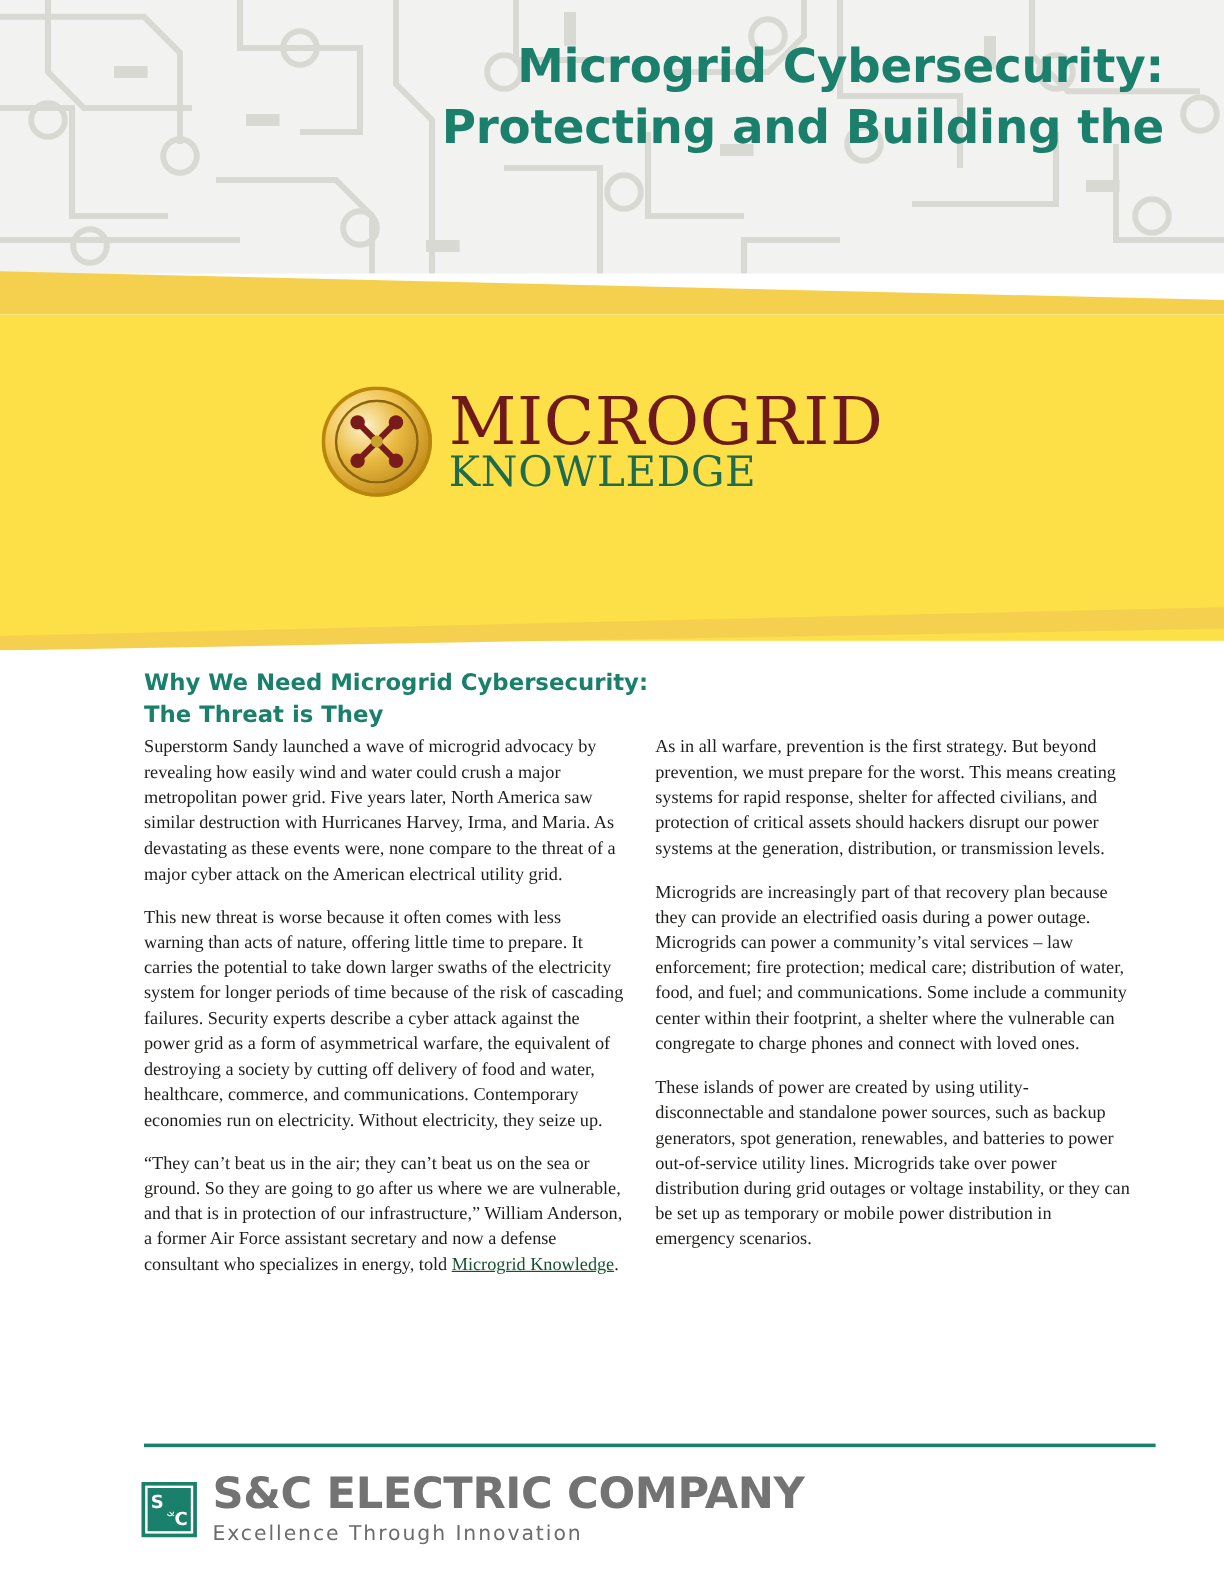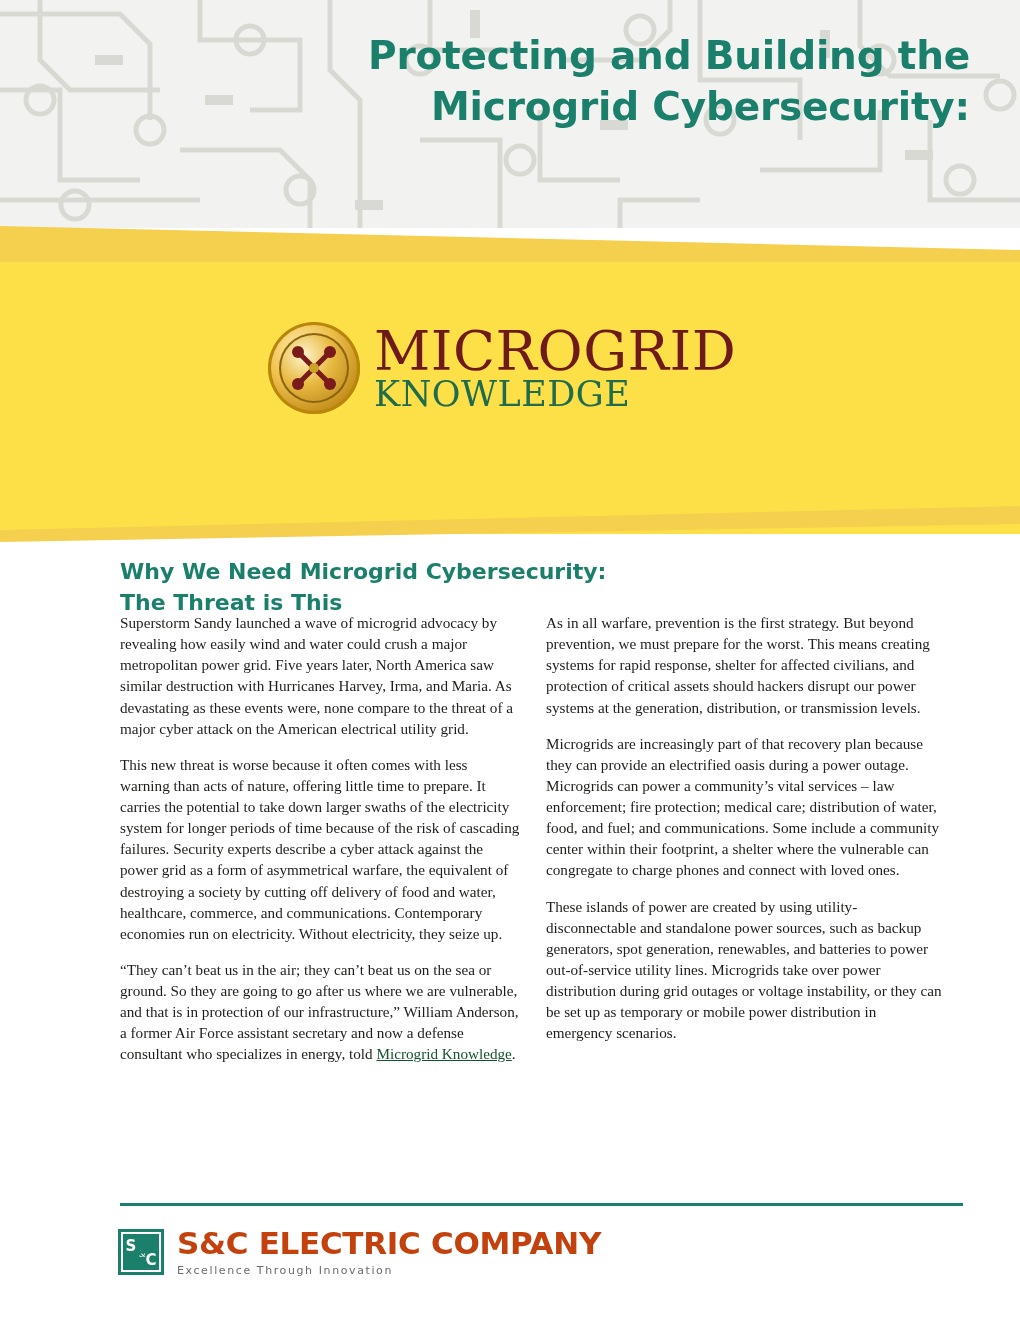--- a/index.html
+++ b/index.html
@@ -130,21 +130,21 @@
     left: 0;
     width: 1020px;
   }
   .section-heading {
     position: absolute;
     left: 120px;
     top: 0;
     width: 560px;
     font-family: "DejaVu Sans", sans-serif;
     font-weight: bold;
-    font-size: 22px;
+    font-size: 19px;
     line-height: 1.42;
     color: #1a7f6b;
   }
   .columns {
     position: absolute;
     top: 56px;
     left: 120px;
     width: 843px;
     display: flex;
     gap: 26px;
@@ -189,29 +189,29 @@
     margin-right: 13px;
     flex: none;
   }
   .sc-mark svg { display: block; }
   .sc-text {
     line-height: 1;
   }
   .sc-name {
     font-family: "DejaVu Sans", sans-serif;
     font-weight: bold;
-    font-size: 31px;
-    color: #c2410c;
+    font-size: 36px;
+    color: #737373;
     letter-spacing: -0.3px;
     display: block;
     text-align: right;
   }
   .sc-tag {
     font-family: "DejaVu Sans", sans-serif;
-    font-size: 11px;
+    font-size: 17px;
     color: #6b6b6b;
     letter-spacing: 1.6px;
     display: block;
     margin-top: 6px;
   }
 </style>
 </head>
 <body>
 
 <div class="header">
@@ -254,22 +254,22 @@
       <rect x="205" y="95" width="28" height="10"></rect>
       <rect x="470" y="10" width="10" height="28"></rect>
       <rect x="600" y="120" width="28" height="10"></rect>
       <rect x="820" y="30" width="10" height="28"></rect>
       <rect x="905" y="150" width="28" height="10"></rect>
       <rect x="355" y="200" width="28" height="10"></rect>
     </g>
   </svg>
 
   <div class="header-title">
+    <span class="line">Microgrid Cybersecurity:</span>
     <span class="line">Protecting and Building the</span>
-    <span class="line">Microgrid Cybersecurity:</span>
   </div>
 </div>
 
 <div class="yellow-band">
   <svg width="1020" height="40" viewBox="0 0 1020 40">
     <path d="M0 4 L1020 28 L1020 40 L0 40 Z" fill="#f5cf4e"></path>
   </svg>
 </div>
 
 <div class="logo-area">
@@ -296,21 +296,21 @@
 
 <div class="yellow-band2">
   <svg width="1020" height="42" viewBox="0 0 1020 42">
     <path d="M0 30 L1020 6 L1020 24 L0 42 Z" fill="#f5cf4e"></path>
   </svg>
 </div>
 
 <div class="content">
   <div class="section-heading">
     <span>Why We Need Microgrid Cybersecurity:</span><br>
-    <span>The Threat is This</span>
+    <span>The Threat is They</span>
   </div>
 
   <div class="columns">
     <div class="col">
       <p>Superstorm Sandy launched a wave of microgrid advocacy by revealing how easily wind and water could crush a major metropolitan power grid. Five years later, North America saw similar destruction with Hurricanes Harvey, Irma, and Maria. As devastating as these events were, none compare to the threat of a major cyber attack on the American electrical utility grid.</p>
       <p>This new threat is worse because it often comes with less warning than acts of nature, offering little time to prepare. It carries the potential to take down larger swaths of the electricity system for longer periods of time because of the risk of cascading failures. Security experts describe a cyber attack against the power grid as a form of asymmetrical warfare, the equivalent of destroying a society by cutting off delivery of food and water, healthcare, commerce, and communications. Contemporary economies run on electricity. Without electricity, they seize up.</p>
       <p>
         <span>“They can’t beat us in the air; they can’t beat us on the sea or ground. So they are going to go after us where we are vulnerable, and that is in protection of our infrastructure,” William Anderson, a former Air Force assistant secretary and now a defense consultant who specializes in energy, told </span><a class="inline-link" href="#">Microgrid Knowledge</a><span>.</span>
       </p>
     </div>

